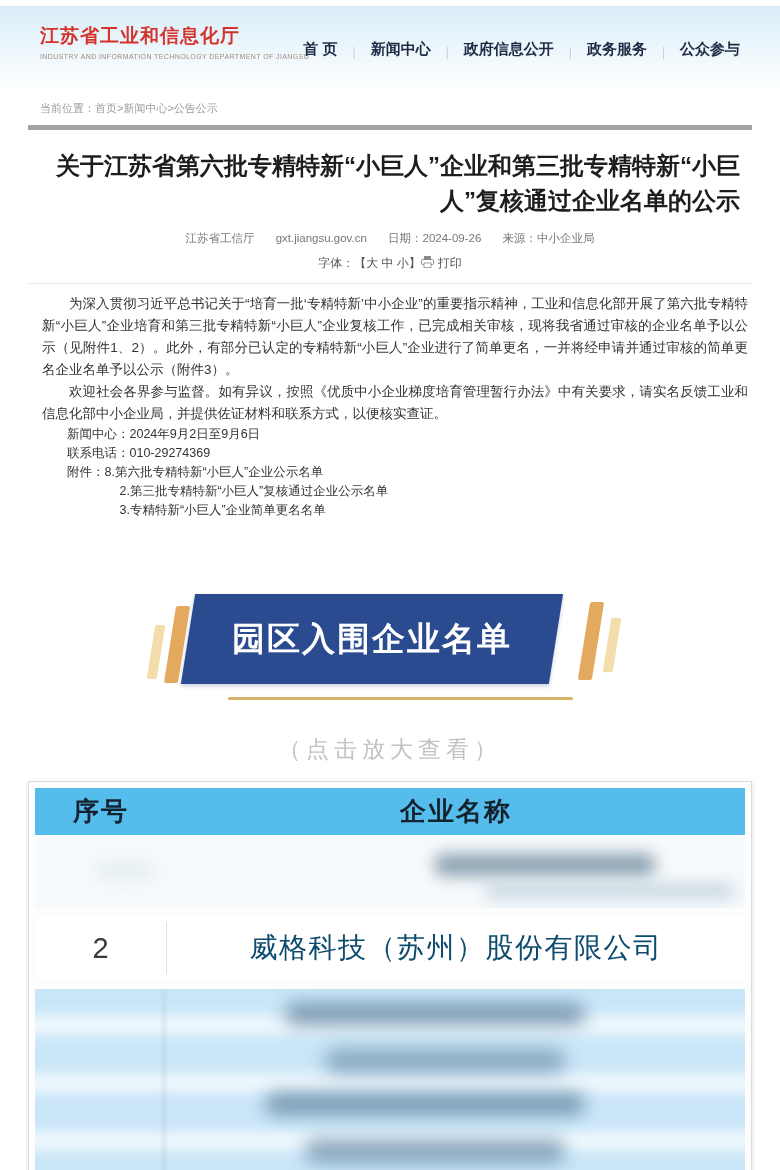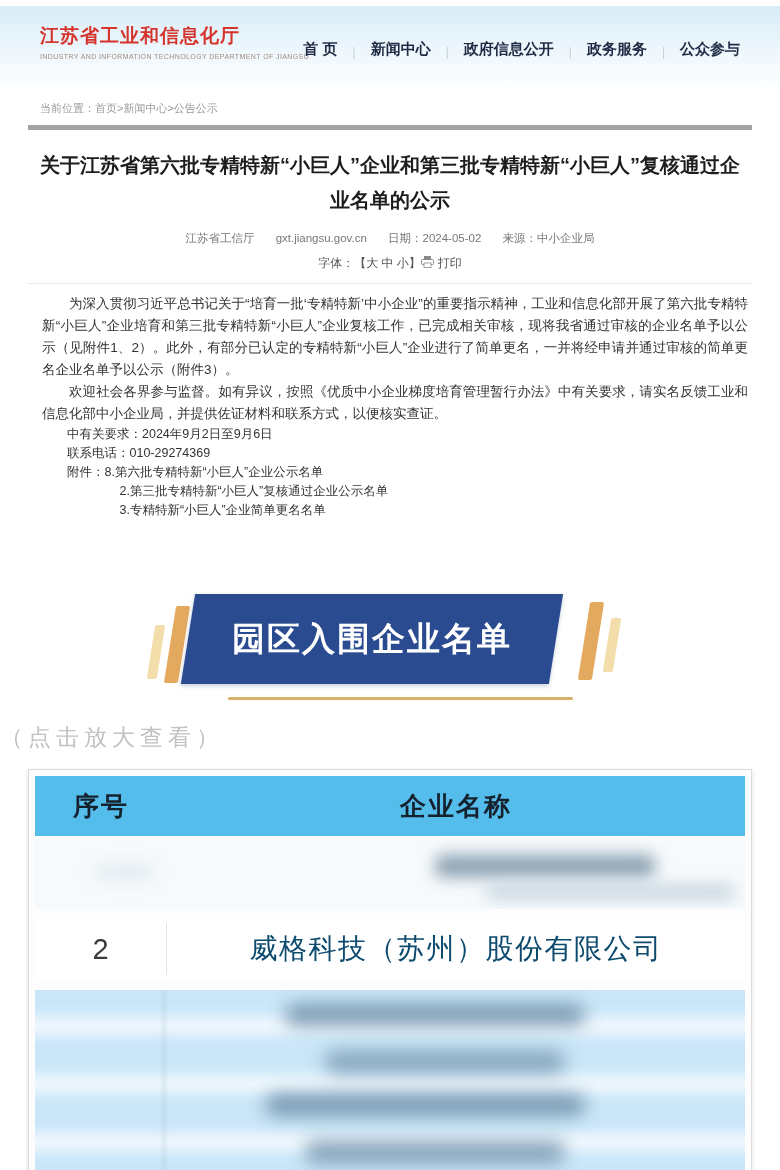--- a/index.html
+++ b/index.html
@@ -16,21 +16,21 @@
   .nav { position:absolute; right:40px; top:34px; display:flex; align-items:flex-end; }
   .nav-item { font-size:15px; font-weight:700; color:#1f2b45; cursor:pointer; white-space:nowrap; }
   .nav-sep { color:#c3cfda; font-size:12px; margin:0 15px; }
 
   
   .crumb-row { margin:0 28px; padding:13px 12px 9px 12px; border-bottom:5px solid #a3a3a3;
     font-size:11px; color:#9a9a9a; }
   .crumb-path { color:#9a9a9a; cursor:pointer; }
 
   
-  .art-title { width:700px; margin:18px auto 0; text-align:center; font-size:20px;
+  .art-title { width:700px; margin:18px auto 0; text-align:right; font-size:24px;
     font-weight:700; color:#1d1d1d; line-height:35px; }
   .meta-row { margin-top:13px; text-align:center; font-size:11.5px; color:#777; }
   .meta-row span { margin:0 9px; }
   .font-row { margin-top:9px; text-align:center; font-size:12px; color:#555;
     display:flex; justify-content:center; align-items:center; }
   .font-sizes { cursor:pointer; }
   .print-btn { display:inline-flex; align-items:center; gap:4px; cursor:pointer; color:#555; }
   .rule { margin:11px 28px 0; border-top:1px solid #e9e9e9; }
 
   
@@ -48,27 +48,27 @@
   .slash.dark-r { left:584px; top:8px;  width:14px; height:78px; background:#e3aa5f; }
   .slash.pale-r { left:607px; top:24px; width:10px; height:54px; background:#f3ddaa; }
   .banner { position:absolute; left:188px; top:0; width:368px; height:90px;
     background:#2b4b90; transform:skewX(-9deg); display:flex; align-items:center;
     justify-content:center; cursor:pointer; box-shadow:0 2px 4px rgba(30,60,120,.25); }
   .banner-text { transform:skewX(9deg); color:#fff; font-size:33px; font-weight:800;
     letter-spacing:2px; white-space:nowrap; }
   .banner-underline { position:absolute; left:228px; top:103px; width:345px; height:3px;
     background:#d9b06a; border-radius:2px; }
 
-  .hint { margin-top:16px; font-size:23px; color:#c2c2c2;
+  .hint { margin-top:28px; text-align:center; font-size:23px; color:#c2c2c2;
     letter-spacing:5px; }
 
   
   .sheet { margin:16px auto 0; width:724px; background:#fdfdfd; border:1px solid #dcdcdc;
     box-shadow:0 2px 5px rgba(0,0,0,.13); padding:6px; cursor:pointer; }
-  .sheet-header { height:60px; background:#54bdec; display:flex; align-items:center; }
+  .sheet-header { height:47px; background:#54bdec; display:flex; align-items:center; }
   .col-no { width:132px; display:flex; justify-content:center; }
   .col-name { flex:1; display:flex; justify-content:center; }
   .sheet-header .h-txt { font-size:26px; font-weight:700; color:#15212d; letter-spacing:2px; }
 
   .row-blur1 { height:70px; margin-top:3px; background:#f7fafc; position:relative; overflow:hidden; }
   .row-blur1 .blob { position:absolute; border-radius:8px; filter:blur(8px); }
   .row-blur1 .b1 { left:400px; top:16px; width:220px; height:22px; background:#8aa0b1; }
   .row-blur1 .b2 { left:450px; top:46px; width:250px; height:14px; background:#c3d4de; }
   .row-blur1 .b3 { left:60px;  top:24px; width:60px;  height:18px; background:#e4edf2; }
 
@@ -114,21 +114,21 @@
 
 <div class="crumb-row">
   <span>当前位置：</span><span class="crumb-path">首页&gt;新闻中心&gt;公告公示</span>
 </div>
 
 <div class="art-title">关于江苏省第六批专精特新“小巨人”企业和第三批专精特新“小巨人”复核通过企业名单的公示</div>
 
 <div class="meta-row">
   <span>江苏省工信厅</span>
   <span>gxt.jiangsu.gov.cn</span>
-  <span>日期：2024-05-02</span>
+  <span>日期：2024-09-26</span>
   <span>来源：中小企业局</span>
 </div>
 
 <div class="font-row">
   <span>字体：</span>
   <span class="font-sizes">【大 中 小】</span>
   <span class="print-btn">
     <span class="printer-icon">
       <svg width="13" height="12" viewBox="0 0 13 12">
           <rect x="3" y="0" width="7" height="3" fill="#8a8a8a"></rect>
@@ -138,21 +138,21 @@
     </span>
     <span>打印</span>
   </span>
 </div>
 
 <div class="rule"></div>
 
 <div class="content">
   <p>为深入贯彻习近平总书记关于“培育一批‘专精特新’中小企业”的重要指示精神，工业和信息化部开展了第六批专精特新“小巨人”企业培育和第三批专精特新“小巨人”企业复核工作，已完成相关审核，现将我省通过审核的企业名单予以公示（见附件1、2）。此外，有部分已认定的专精特新“小巨人”企业进行了简单更名，一并将经申请并通过审核的简单更名企业名单予以公示（附件3）。</p>
   <p>欢迎社会各界参与监督。如有异议，按照《优质中小企业梯度培育管理暂行办法》中有关要求，请实名反馈工业和信息化部中小企业局，并提供佐证材料和联系方式，以便核实查证。</p>
-  <div class="info-line">中有关要求：2024年9月2日至9月6日</div>
+  <div class="info-line">新闻中心：2024年9月2日至9月6日</div>
   <div class="info-line">联系电话：010-29274369</div>
   <div class="attach-line">
     <span>附件：</span><span>8.第六批专精特新“小巨人”企业公示名单</span>
   </div>
   <div class="attach-sub">2.第三批专精特新“小巨人”复核通过企业公示名单</div>
   <div class="attach-sub">3.专精特新“小巨人”企业简单更名名单</div>
 </div>
 
 <div class="banner-wrap">
   <div class="slash pale-l"></div>

